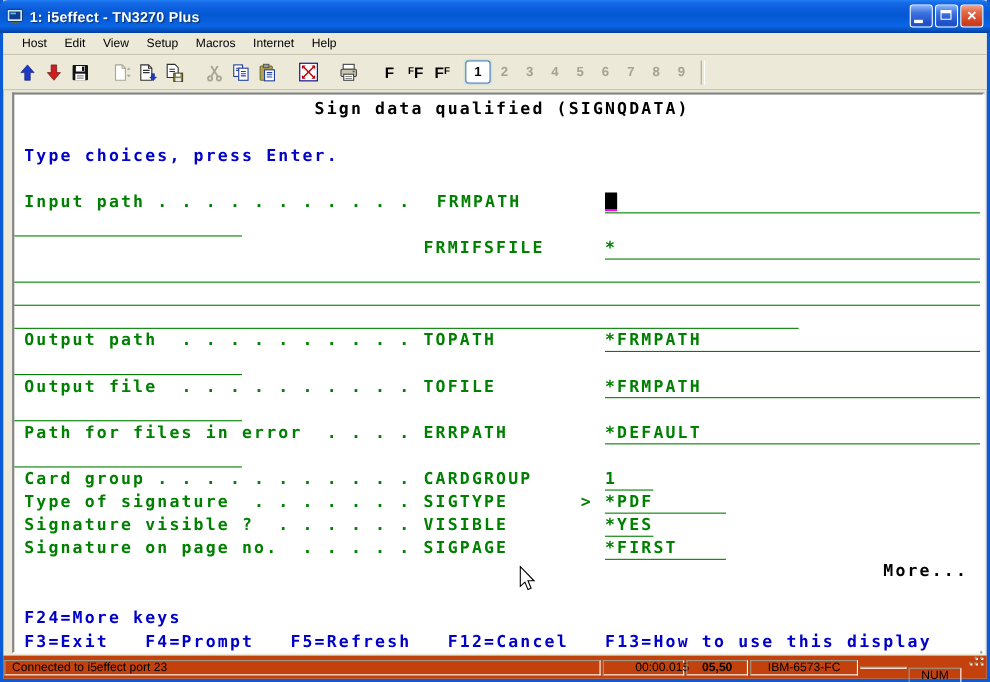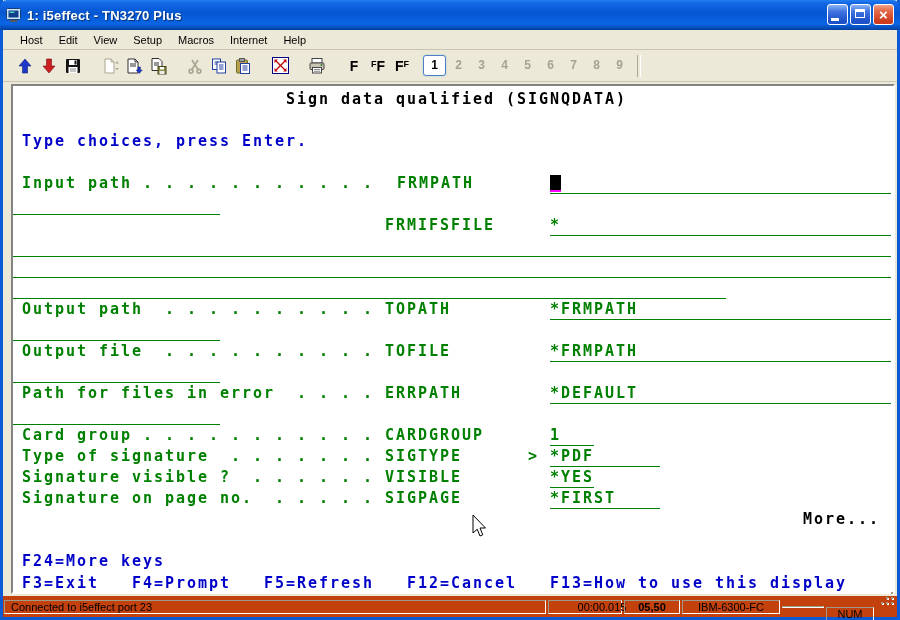--- a/index.html
+++ b/index.html
@@ -287,21 +287,21 @@
         <span class="t-cell k-blue" style="left: 9px; top: 444px; margin-top: 43px;">F3=Exit   F4=Prompt   F5=Refresh   F12=Cancel   F13=How to use this display</span>
         <span class="t-cell k-blue" style="left: 9px; top: 465px;">F24=More keys</span>
         <div id="t-cursor" style="left: 537px; top: 89px;"></div>
       </div>
   </div>
 
   <div id="statusbar">
     <div class="sb-cell sb-conn">Connected to i5effect port 23</div>
     <div class="sb-cell sb-time">00:00.015</div>
     <div class="sb-cell sb-pos">05,50</div>
-    <div class="sb-cell sb-term">IBM-6300-FC</div>
+    <div class="sb-cell sb-term">IBM-6573-FC</div>
     <div class="sb-cell sb-spare"></div>
     <div class="sb-cell sb-num">NUM</div>
     <div class="sb-cell sb-grip">
       <div class="grip-dot" style="right:3px;bottom:3px;"></div>
       <div class="grip-dot" style="right:8px;bottom:3px;"></div>
       <div class="grip-dot" style="right:3px;bottom:8px;"></div>
       <div class="grip-dot" style="right:13px;bottom:3px;"></div>
       <div class="grip-dot" style="right:3px;bottom:13px;"></div>
       <div class="grip-dot" style="right:8px;bottom:8px;"></div>
     </div>

